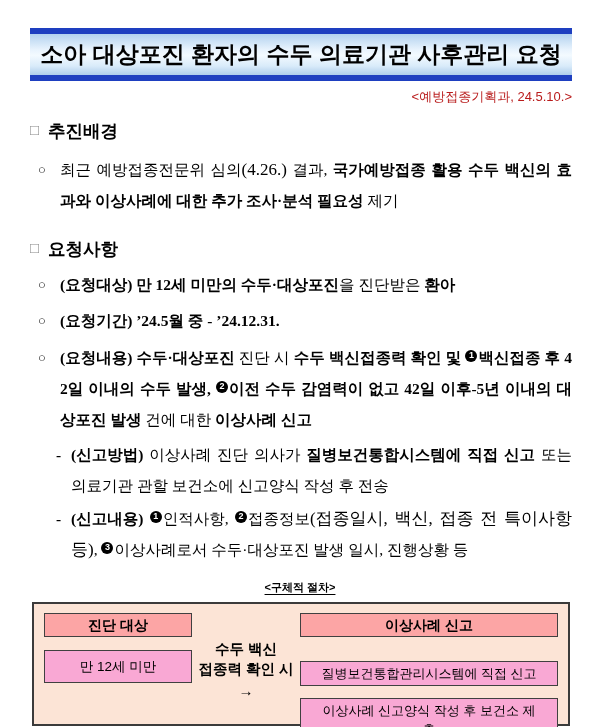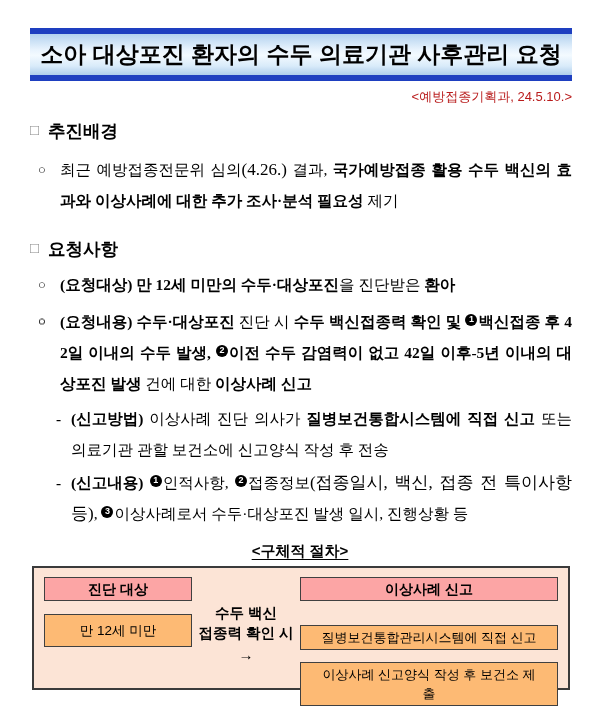--- a/index.html
+++ b/index.html
@@ -53,21 +53,21 @@
     width:12px;height:12px;border-radius:50%;
     background:#000;color:#fff;
     font-family:"Liberation Sans","DejaVu Sans",sans-serif;
     font-size:9px;font-weight:bold;line-height:1;
     vertical-align:5px;margin-right:1px;
   }
   
   .proc-heading{
     margin:12px 0 0 0;text-align:center;
     font-family:"Liberation Sans","DejaVu Sans",sans-serif;
-    font-weight:bold;font-size:15px;line-height:20px;
+    font-weight:bold;font-size:11px;line-height:20px;
   }
   .proc-heading span{text-decoration:underline;text-underline-offset:3px;}
   .flow{
     margin:5px 30px 0 32px;
     background:#fce4d6;
     border:2px solid #3b3b3b;
     padding:9px 10px 11px 10px;
     display:flex;justify-content:space-between;
     height:100px;
   }
@@ -77,21 +77,21 @@
     font-family:"Liberation Sans","DejaVu Sans",sans-serif;
     font-weight:bold;font-size:14.5px;line-height:20px;padding-top:26px;}
   .col-mid .arrow{font-weight:bold;font-size:15px;margin-top:2px;}
   .col-right{width:258px;}
   .hdr-box{
     background:#fca5a5;border:1px solid #404040;
     text-align:center;font-family:"Liberation Sans","DejaVu Sans",sans-serif;
     font-weight:bold;font-size:14px;line-height:18px;padding:2px 14px;
   }
   .blue-box{
-    background:#fdba74;border:1px solid #404040;
+    background:#f9a8d4;border:1px solid #404040;
     text-align:center;font-family:"Liberation Sans","DejaVu Sans",sans-serif;
     font-size:13px;line-height:19px;
   }
   .patient-box{margin-top:13px;padding:6px 2px;font-size:13.5px;}
   .report-box1{margin-top:24px;padding:2px 8px;}
   .report-box2{margin-top:12px;padding:2px 16px;}
 </style>
 </head>
 <body>
 
@@ -116,21 +116,21 @@
     <span class="sq">□</span>
     <span>요청사항</span>
   </div>
 
   <div class="para" style="margin-top:9px;">
     <span class="mark">○</span>
   <span class="b">(요청대상) 만 12세 미만의 수두·대상포진</span><span>을 진단받은 </span><span class="b">환아</span></div>
 
   <div class="para" style="margin-top:5px;">
     <span class="mark">○</span>
-  </div>
+  <span class="b">(요청기간) ’24.5월 중 - ’24.12.31.</span></div>
 
   <div class="para" style="margin-top:6px;">
     <span class="mark">○</span>
   <span class="b">(요청내용) 수두·대상포진</span><span> 진단 시 </span><span class="b">수두 백신접종력 확인 및 </span><span class="badge">1</span><span class="b">백신접종 후 42일 이내의 수두 발생, </span><span class="badge">2</span><span class="b">이전 수두 감염력이 없고 42일 이후-5년 이내의 대상포진 발생</span><span> 건에 대한 </span><span class="b">이상사례 신고</span></div>
 
   <div class="para dash" style="margin-top:4px;">
     <span class="mark">-</span>
   <span class="b">(신고방법)</span><span> 이상사례 진단 의사가 </span><span class="b">질병보건통합시스템에 직접 신고</span><span> 또는 의료기관 관할 보건소에 신고양식 작성 후 전송</span></div>
 
   <div class="para dash" style="margin-top:2px;">

